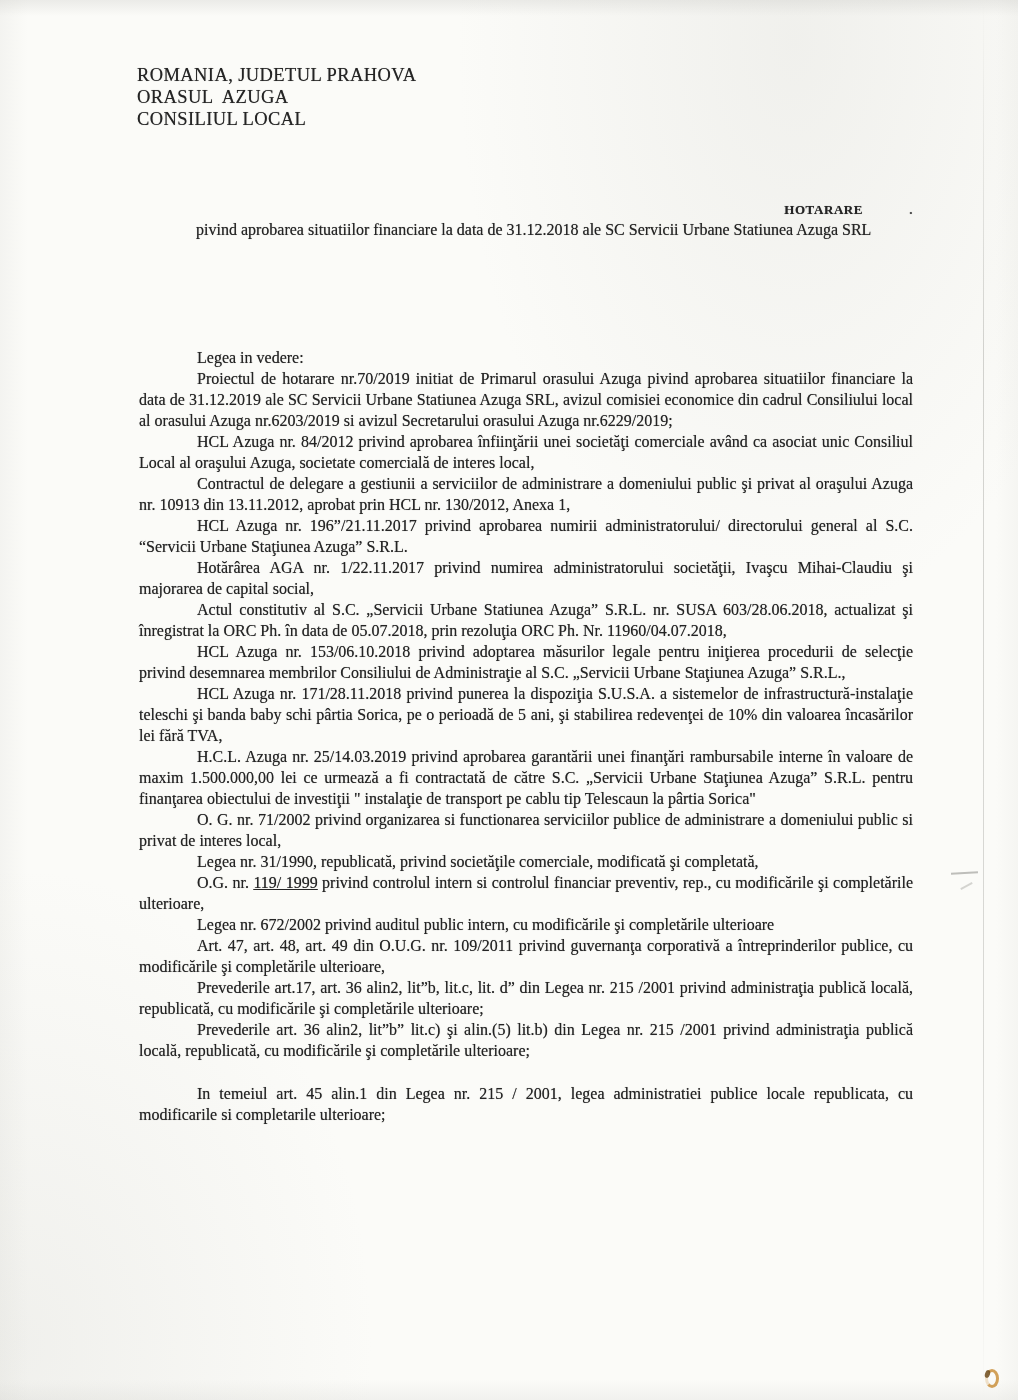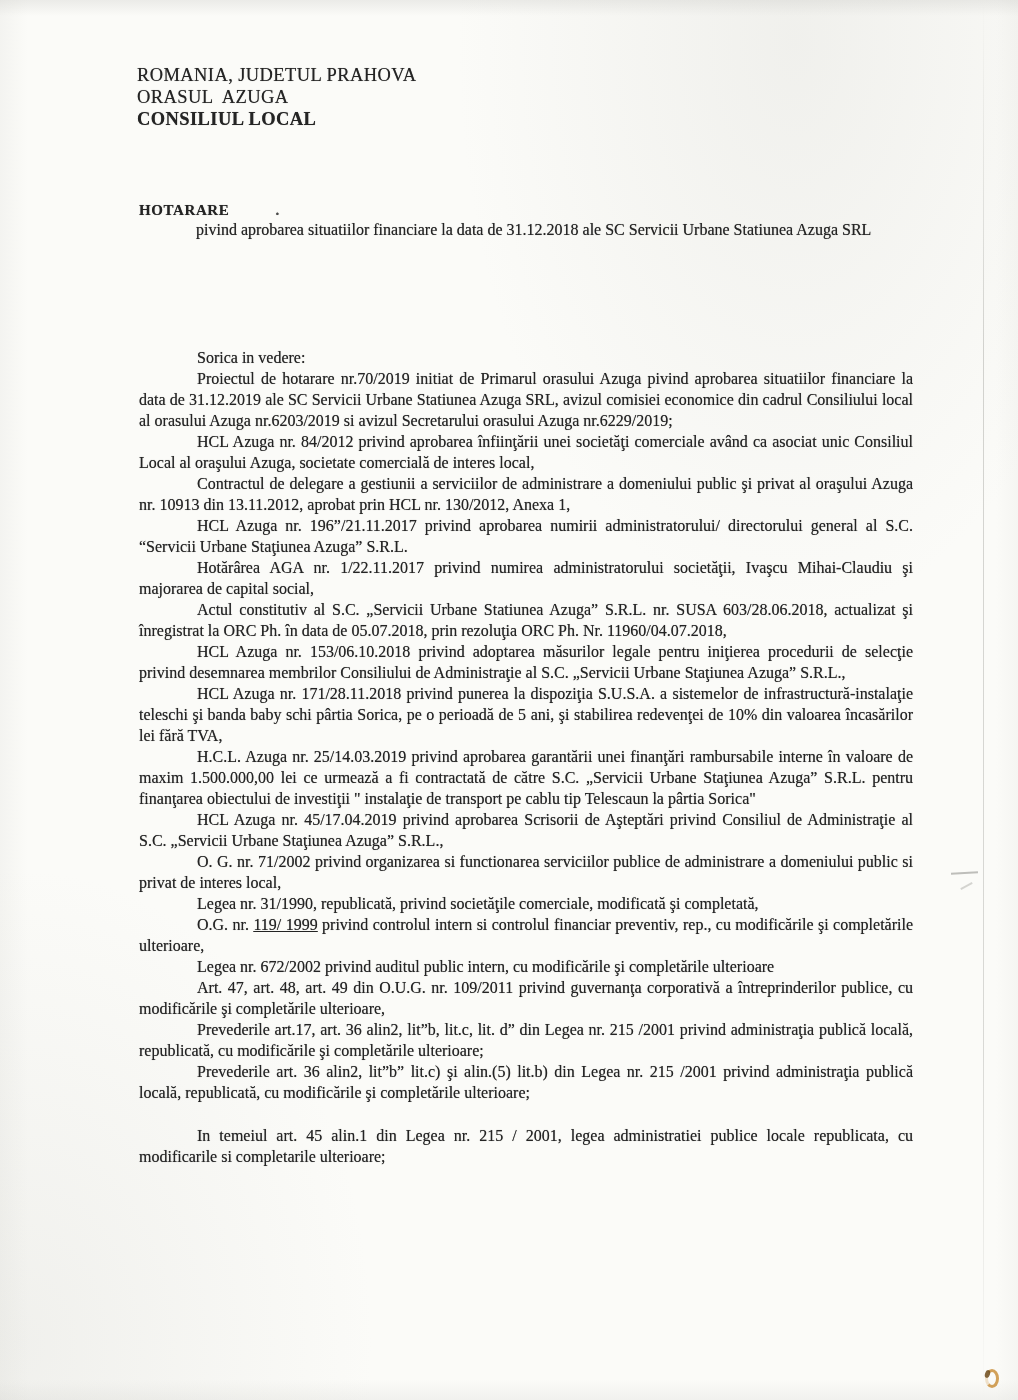--- a/index.html
+++ b/index.html
@@ -16,23 +16,23 @@
       radial-gradient(ellipse at 78% 3%, rgba(215,215,210,0.30), rgba(0,0,0,0) 30%),
       radial-gradient(ellipse at 2% 96%, rgba(212,212,207,0.28), rgba(0,0,0,0) 25%);
     font-family:"Liberation Serif", serif;
     color:#242424;
   }
   .soft{ text-shadow:0 0 0.7px rgba(45,45,45,0.65); }
   .col{ position:absolute; left:139px; width:774px; }
 
   .hdr{ position:absolute; left:137px; top:64px; font-size:18.5px; line-height:22px; letter-spacing:0.4px; }
   .hdr-line{ white-space:pre; }
-  .hdr-line.bold{ font-weight:bold; }
+  .hdr-line.bold{ font-weight:normal; }
 
-  .title-row{ top:202px; text-align:left; font-size:15px; font-weight:bold; letter-spacing:0.6px; }
+  .title-row{ top:202px; text-align:right; font-size:13px; font-weight:bold; letter-spacing:0.6px; }
   .title-dot{ font-weight:bold; color:#4a4a4a; padding-left:46px; }
 
   .subtitle{ top:218px; font-size:16px; line-height:23px; text-align:justify; text-indent:57px; }
 
   .body-col{ top:347px; font-size:16px; line-height:21px; text-align:justify; }
   .preamble{ margin:0; text-indent:58px; }
   .para{ margin:0; text-indent:58px; }
   .para.spaced{ margin-top:22px; }
   .underline{ text-decoration:underline;margin-top:35px; }
 
@@ -74,32 +74,31 @@
   <div class="hdr-line bold">CONSILIUL LOCAL</div>
 </div>
 
 <div class="col title-row soft">
   <span>HOTARARE</span><span class="title-dot">.</span>
 </div>
 
 <div class="col subtitle soft">pivind aprobarea situatiilor financiare la data de 31.12.2018 ale  SC Servicii Urbane Statiunea Azuga SRL</div>
 
 <div class="col body-col soft">
-  <p class="preamble">Sorica in vedere:</p>
+  <p class="preamble">Legea in vedere:</p>
   <div id="paragraphs">
       <p class="para"><span>Proiectul de hotarare nr.70/2019 initiat de Primarul orasului Azuga pivind aprobarea situatiilor financiare la data de 31.12.2019 ale SC Servicii Urbane Statiunea Azuga SRL, avizul comisiei economice din cadrul Consiliului local al orasului Azuga nr.6203/2019 si avizul Secretarului orasului Azuga nr.6229/2019;</span></p>
       <p class="para"><span>HCL Azuga nr. 84/2012 privind aprobarea înfiinţării unei societăţi comerciale având ca asociat unic Consiliul Local al oraşului Azuga, societate comercială de interes local,</span></p>
       <p class="para"><span>Contractul de delegare a gestiunii a serviciilor de administrare a domeniului public şi privat al oraşului Azuga nr. 10913 din 13.11.2012, aprobat prin HCL nr. 130/2012, Anexa 1,</span></p>
       <p class="para"><span>HCL Azuga nr. 196”/21.11.2017 privind aprobarea numirii administratorului/ directorului general al S.C. “Servicii Urbane Staţiunea Azuga” S.R.L.</span></p>
       <p class="para"><span>Hotărârea AGA nr. 1/22.11.2017 privind numirea administratorului societăţii, Ivaşcu Mihai-Claudiu şi majorarea de capital social,</span></p>
       <p class="para"><span>Actul constitutiv al S.C. „Servicii Urbane Statiunea Azuga” S.R.L. nr. SUSA 603/28.06.2018, actualizat şi înregistrat la ORC Ph. în data de 05.07.2018, prin rezoluţia ORC Ph. Nr. 11960/04.07.2018,</span></p>
       <p class="para"><span>HCL Azuga nr. 153/06.10.2018 privind adoptarea măsurilor legale pentru iniţierea procedurii de selecţie privind desemnarea membrilor Consiliului de Administraţie al S.C. „Servicii Urbane Staţiunea Azuga” S.R.L.,</span></p>
       <p class="para"><span>HCL Azuga nr. 171/28.11.2018 privind punerea la dispoziţia S.U.S.A. a sistemelor de infrastructură-instalaţie teleschi şi banda baby schi pârtia Sorica, pe o perioadă de 5 ani, şi stabilirea redevenţei de 10% din valoarea încasărilor lei fără TVA,</span></p>
       <p class="para"><span>H.C.L. Azuga nr. 25/14.03.2019 privind aprobarea garantării unei finanţări rambursabile interne în valoare de maxim 1.500.000,00 lei ce urmează a fi contractată de către S.C. „Servicii Urbane Staţiunea Azuga” S.R.L. pentru finanţarea obiectului de investiţii " instalaţie de transport pe cablu tip Telescaun la pârtia Sorica"</span></p>
-      <p class="para"><span>HCL Azuga nr. 45/17.04.2019 privind aprobarea Scrisorii de Aşteptări privind Consiliul de Administraţie al S.C. „Servicii Urbane Staţiunea Azuga” S.R.L.,</span></p>
       <p class="para"><span>O. G. nr. 71/2002 privind organizarea si functionarea serviciilor publice de administrare a domeniului public si privat de interes local,</span></p>
       <p class="para"><span>Legea nr. 31/1990, republicată, privind societăţile comerciale, modificată şi completată,</span></p>
       <p class="para"><span>O.G. nr. </span><span class="underline">119/ 1999</span><span> privind controlul intern si controlul financiar preventiv, rep., cu modificările şi completările ulterioare,</span></p>
       <p class="para"><span>Legea nr. 672/2002 privind auditul public intern, cu modificările şi completările ulterioare</span></p>
       <p class="para"><span>Art. 47, art. 48, art. 49 din O.U.G. nr. 109/2011 privind guvernanţa corporativă a întreprinderilor publice, cu modificările şi completările ulterioare,</span></p>
       <p class="para"><span>Prevederile art.17, art. 36 alin2, lit”b, lit.c, lit. d” din Legea nr. 215 /2001 privind administraţia publică locală, republicată, cu modificările şi completările ulterioare;</span></p>
       <p class="para"><span>Prevederile art. 36 alin2, lit”b” lit.c) şi alin.(5) lit.b) din Legea nr. 215 /2001 privind administraţia publică locală, republicată, cu modificările şi completările ulterioare;</span></p>
       <p class="para spaced"><span>In temeiul art. 45 alin.1 din Legea nr. 215 / 2001, legea administratiei publice locale republicata, cu modificarile si completarile ulterioare;</span></p>
     </div>
 </div>

